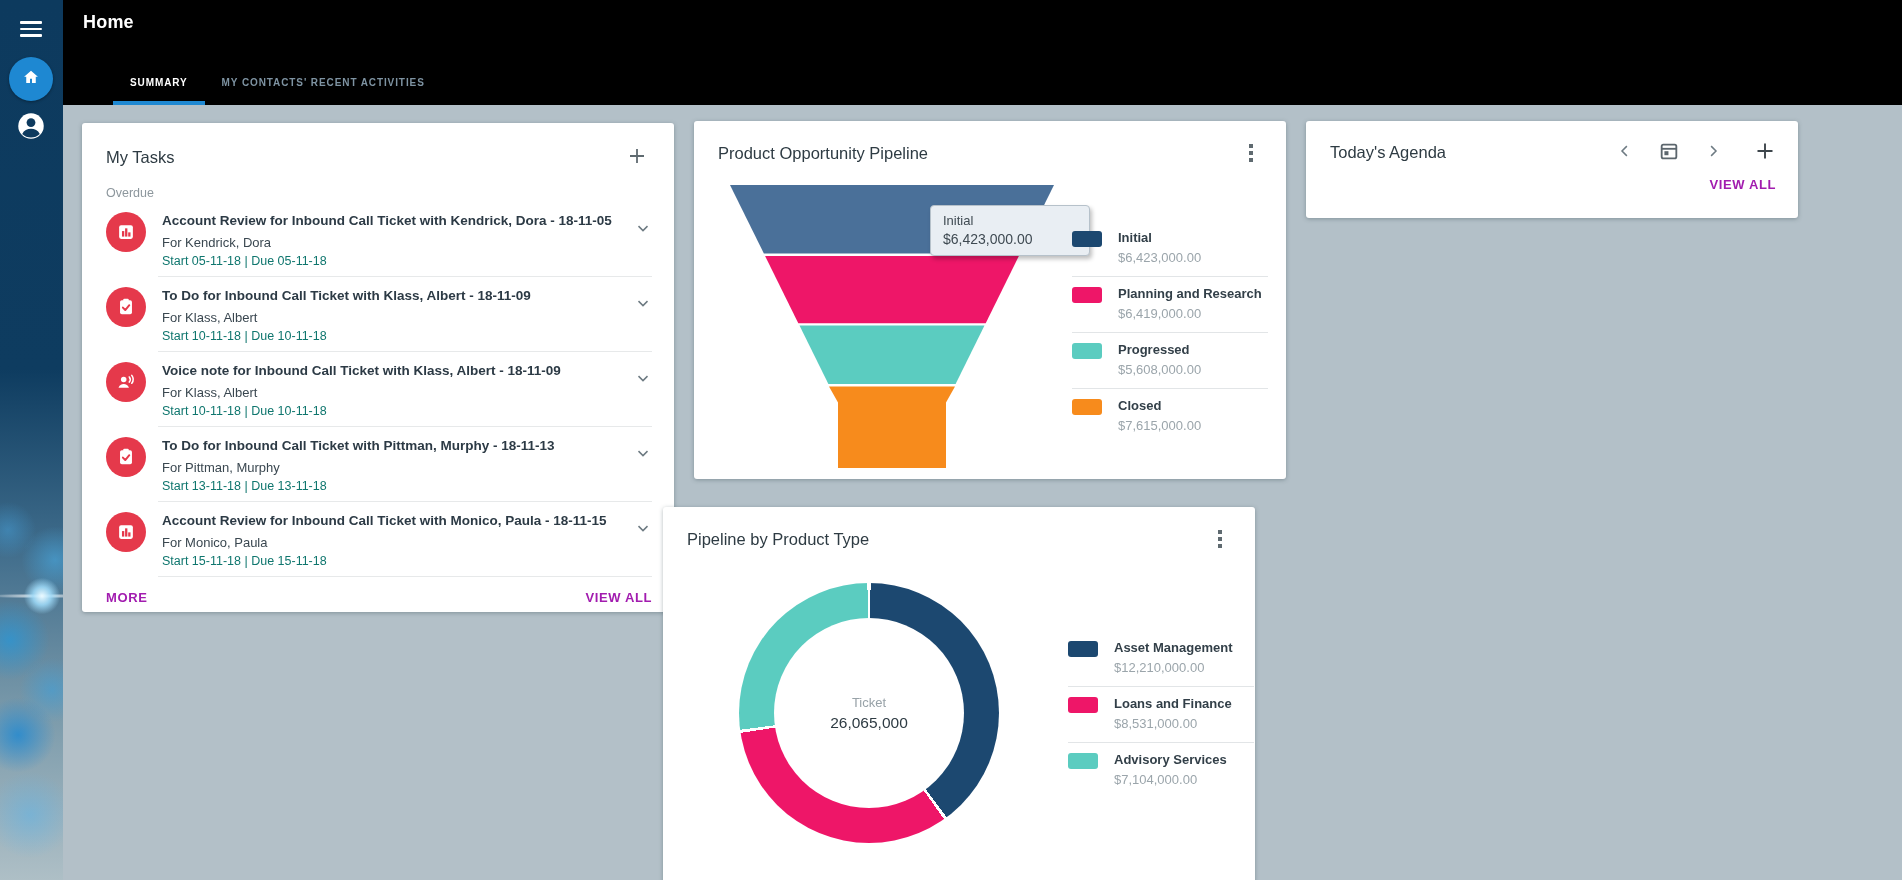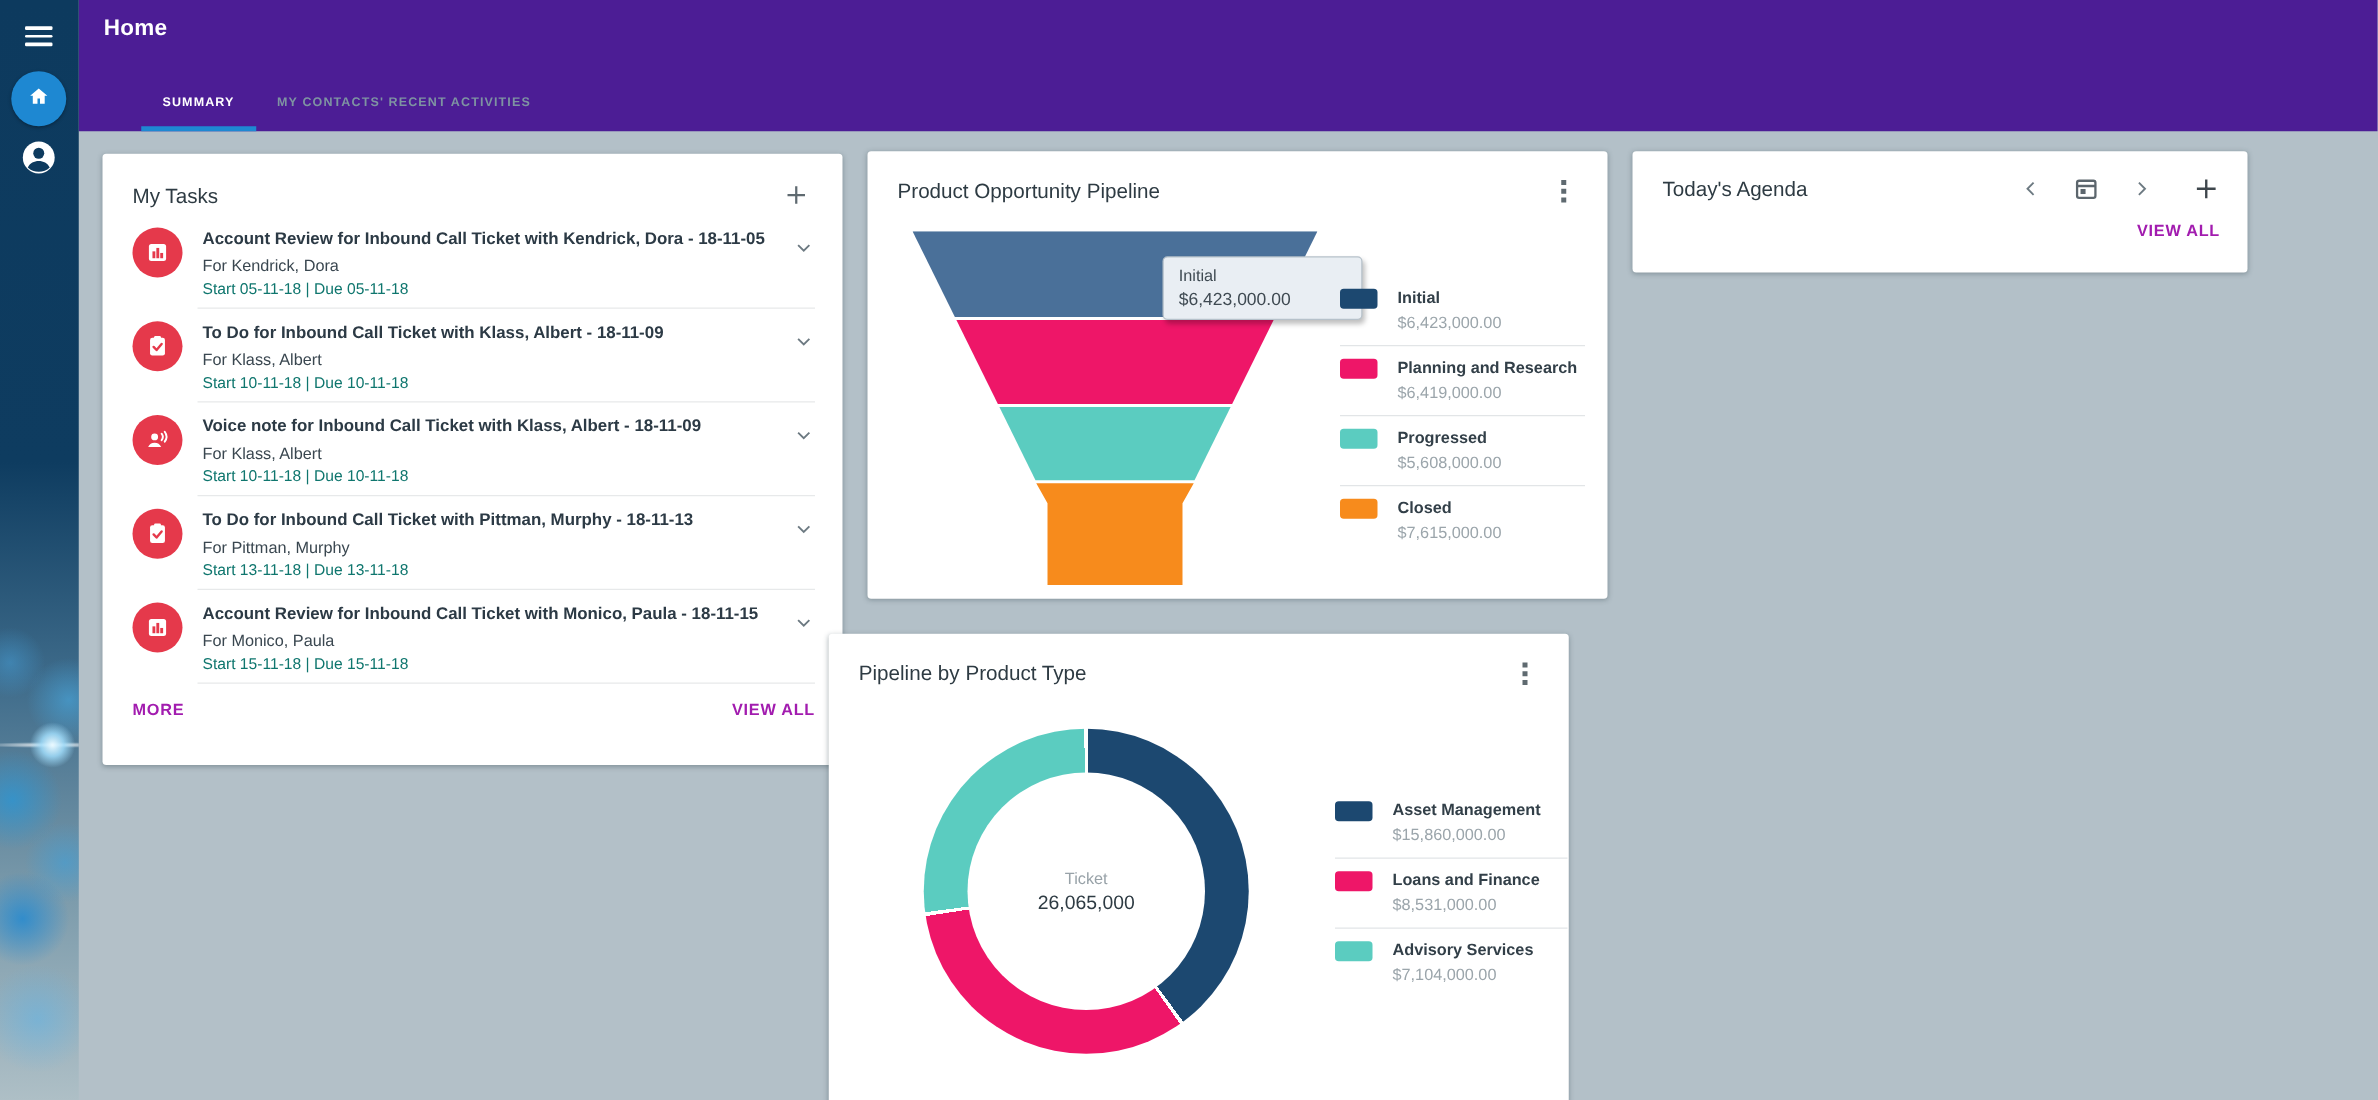--- a/index.html
+++ b/index.html
@@ -20,21 +20,21 @@
       linear-gradient(180deg, #0d3a5e 0%, #0e3c60 42%, #3f6c8b 62%, #7d9cac 82%, #aebfc6 100%);
   }
   .hamburger { position:absolute; left:14px; top:12px; width:34px; height:34px; border:0; background:transparent; cursor:pointer; }
   .hamburger span { display:block; width:22px; height:2.6px; background:#fff; margin:4px auto; border-radius:1px; }
   .nav-home { position:absolute; left:9px; top:57px; width:44px; height:44px; border-radius:50%;
     background:#1e88d2; border:0; display:flex; align-items:center; justify-content:center; cursor:pointer;
     box-shadow:0 1px 3px rgba(0,0,0,.35); }
   .nav-profile { position:absolute; left:12px; top:108px; width:38px; height:38px; border:0; background:transparent; cursor:pointer; }
 
   
-  .header { position:absolute; left:63px; top:0; width:1839px; height:105px; background:#4c1d95; z-index:4; }
+  .header { position:absolute; left:63px; top:0; width:1839px; height:105px; background:#000000; z-index:4; }
   .page-title { color:#fff; font-size:18px; font-weight:700; position:absolute; left:20px; top:12px; letter-spacing:.2px; }
   .tabs { position:absolute; left:50px; bottom:0; display:flex; }
   .tab { height:42px; display:flex; align-items:center; padding:0 17px; cursor:pointer;
     font-size:10px; font-weight:700; letter-spacing:.9px; color:#7e93a2; border-bottom:4px solid transparent; }
   .tab.active { color:#ffffff; border-bottom-color:#1e88d2; }
 
   
   .main { position:absolute; left:63px; top:105px; width:1839px; height:775px; background:#b3c0c8; }
   .card { position:absolute; background:#fff; border-radius:3px; box-shadow:0 1px 4px rgba(40,60,70,.35); }
   .card-head { display:flex; align-items:center; padding:19px 22px 0 24px; }
@@ -137,20 +137,21 @@
     <div class="card-head">
       <h2 class="card-title">My Tasks</h2>
       <button class="icon-btn" style="width:30px;height:30px;">
         <span>
           <svg width="24" height="24" viewBox="0 0 24 24">
               <path d="M12 5v14M5 12h14" stroke="#5f6a70" stroke-width="1.8"></path>
             </svg>
         </span>
       </button>
     </div>
+    <div class="group-label">Overdue</div>
 
     <div class="task-row">
       <span class="task-ico">
         <svg width="22" height="22" viewBox="0 0 24 24">
             <rect x="4.5" y="4.5" width="15" height="15" rx="2.2" fill="#fff"></rect>
             <rect x="7.6" y="11" width="2.5" height="6" fill="#e5394b"></rect>
             <rect x="11" y="8" width="2.5" height="9" fill="#e5394b"></rect>
             <rect x="14.4" y="12.4" width="2.5" height="4.6" fill="#e5394b"></rect>
           </svg>
       </span>
@@ -322,21 +323,21 @@
       <div class="donut-hole">
         <div class="dl">Ticket</div>
         <div class="dv">26,065,000</div>
       </div>
     </div>
     <div class="legend">
       <div class="legend-row">
         <span class="swatch" style="background-color: rgb(28, 72, 112);"></span>
         <div>
             <div class="legend-name">Asset Management</div>
-             <div class="legend-val">$15,860,000.00</div>
+             <div class="legend-val">$12,210,000.00</div>
           </div>
       </div>
       <div class="legend-row">
         <span class="swatch" style="background-color: rgb(238, 22, 104);"></span>
         <div>
             <div class="legend-name">Loans and Finance</div>
              <div class="legend-val">$8,531,000.00</div>
           </div>
       </div>
       <div class="legend-row">

